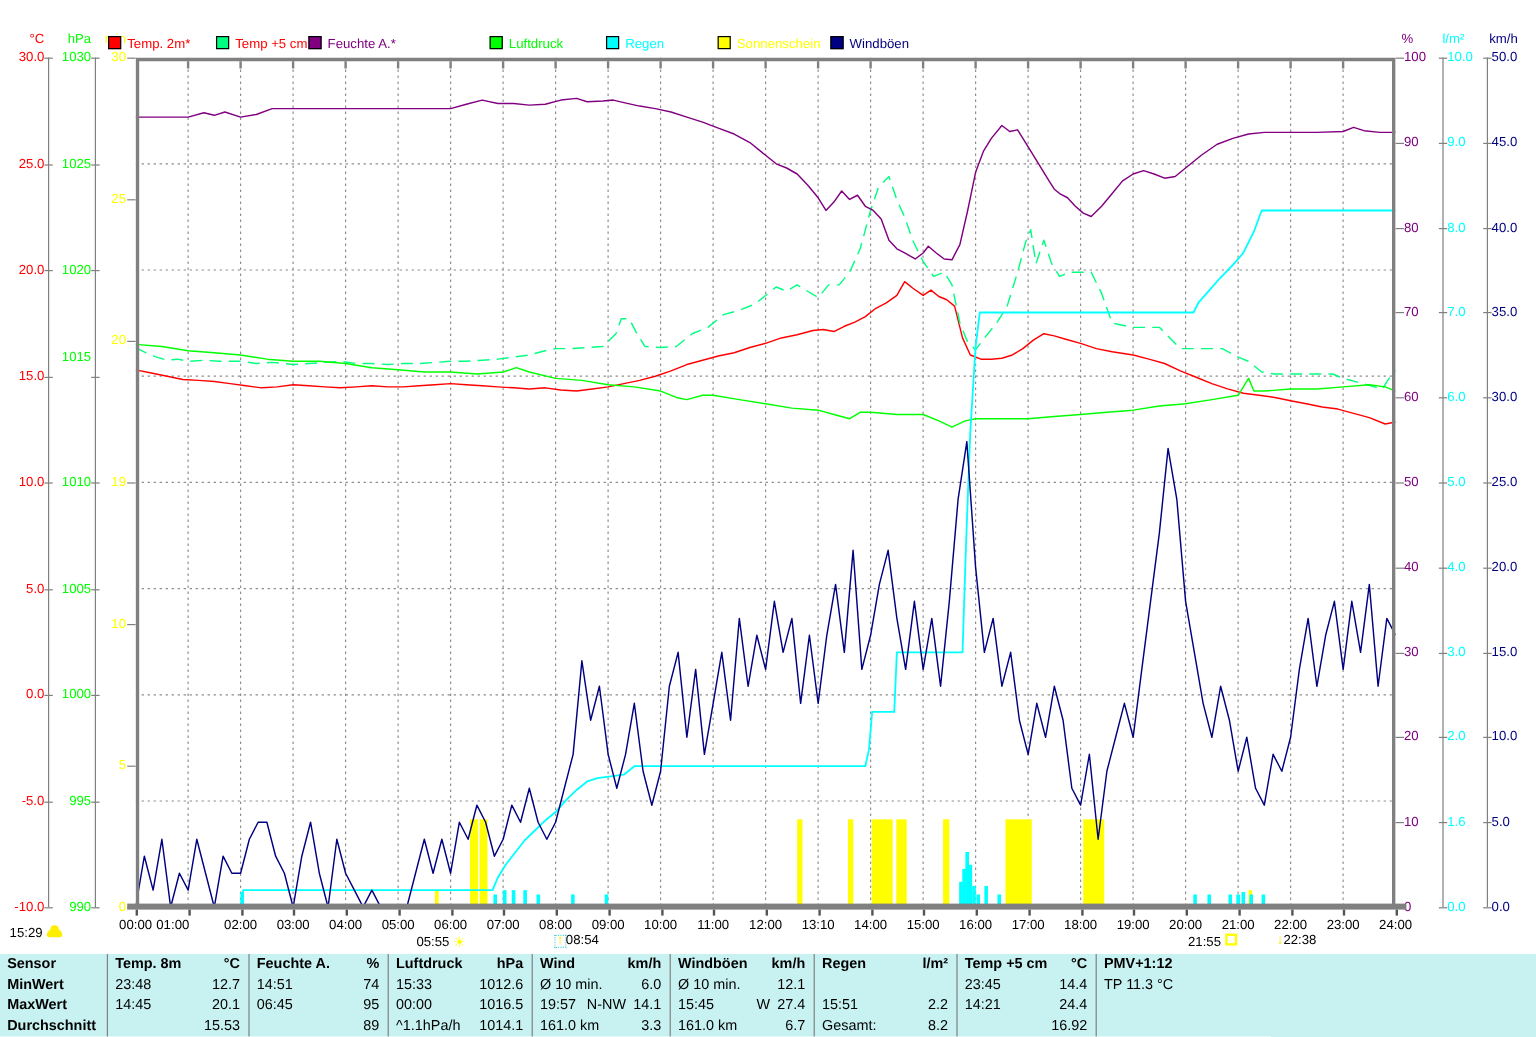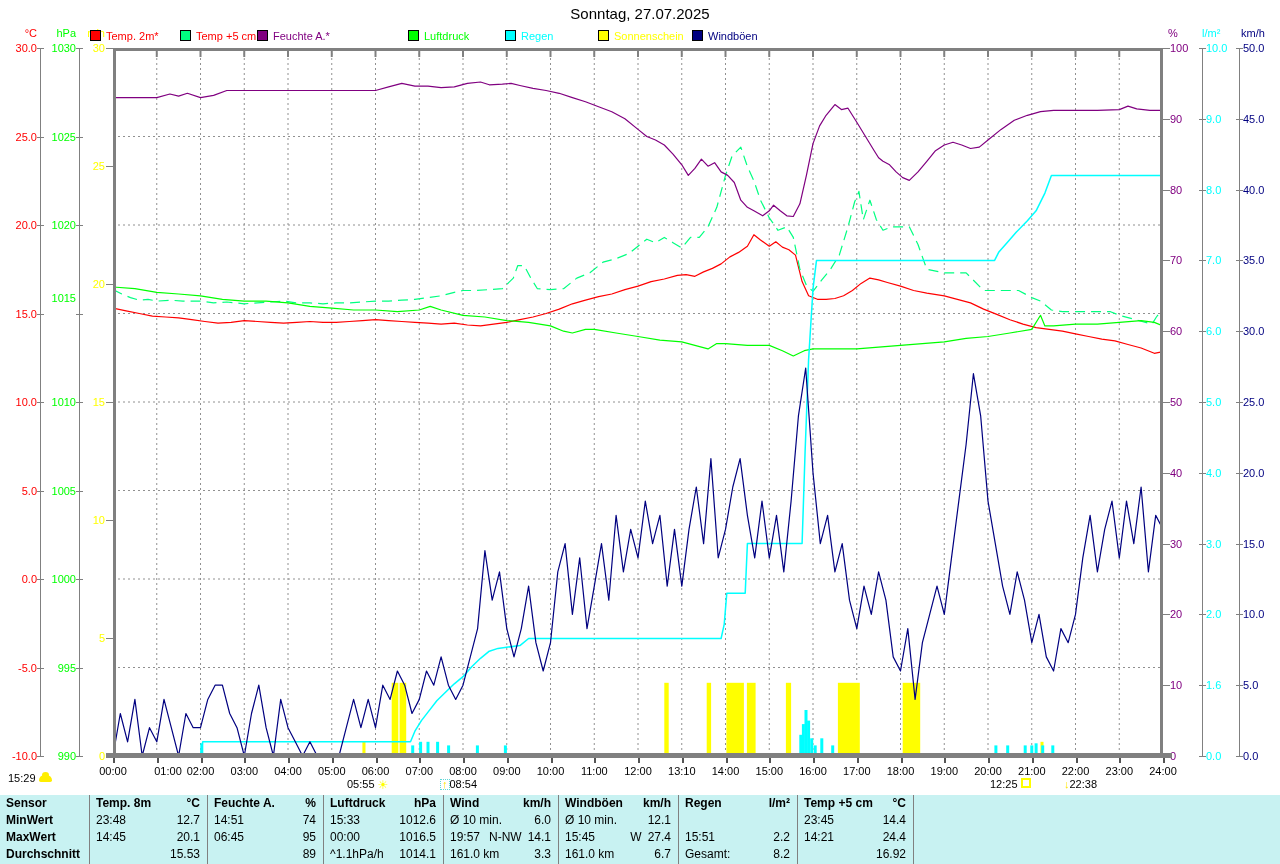--- a/index.html
+++ b/index.html
@@ -29,21 +29,20 @@
   .wrow{display:flex;justify-content:space-between;height:17px;line-height:17px;padding:0 7px 0 6px;}
   .wrow .mid{margin-left:auto;margin-right:6px;}
   .bold{font-weight:bold;}
   .baxis{position:absolute;left:106px;top:753px;width:1066px;height:5px;background:#808080;}
   svg{position:absolute;left:113px;top:48px;}
 </style>
 </head>
 <body>
 
 <div class="stage">
-  <div class="title">Sonntag, 27.07.2025</div>
 
   <div class="unit" style="left:6px;width:31px;text-align:right;color:#ff0000">°C</div>
   <div class="unit" style="left:42px;width:34px;text-align:right;color:#00ff00">hPa</div>
   <div class="unit" style="left:80px;width:25px;text-align:right;color:#ffff00">min</div>
   <div class="unit" style="left:1168px;color:#800080">%</div>
   <div class="unit" style="left:1202px;color:#00ffff">l/m²</div>
   <div class="unit" style="left:1241px;color:#000080">km/h</div>
 
   <div id="legend">
       <div class="legend-item" style="left:90px;color:#ff0000"><span class="legend-box" style="background: rgb(255, 0, 0);"></span><span>Temp. 2m*</span></div>
@@ -93,21 +92,21 @@
       <div class="lbl" style="left:30px;width:46px;text-align:right;top:661.5px;color:#00ff00">995</div>
       <div class="tick" style="left:76px;top:756.0px;width:7px"></div>
       <div class="lbl" style="left:30px;width:46px;text-align:right;top:750.0px;color:#00ff00">990</div>
       <div class="tick" style="left:106px;top:48.0px;width:7px"></div>
       <div class="lbl" style="left:59px;width:46px;text-align:right;top:42.0px;color:#ffff00">30</div>
       <div class="tick" style="left:106px;top:166.0px;width:7px"></div>
       <div class="lbl" style="left:59px;width:46px;text-align:right;top:160.0px;color:#ffff00">25</div>
       <div class="tick" style="left:106px;top:284.0px;width:7px"></div>
       <div class="lbl" style="left:59px;width:46px;text-align:right;top:278.0px;color:#ffff00">20</div>
       <div class="tick" style="left:106px;top:402.0px;width:7px"></div>
-      <div class="lbl" style="left:59px;width:46px;text-align:right;top:396.0px;color:#ffff00">15</div>
+      <div class="lbl" style="left:59px;width:46px;text-align:right;top:396.0px;color:#ffff00">19</div>
       <div class="tick" style="left:106px;top:520.0px;width:7px"></div>
       <div class="lbl" style="left:59px;width:46px;text-align:right;top:514.0px;color:#ffff00">10</div>
       <div class="tick" style="left:106px;top:638.0px;width:7px"></div>
       <div class="lbl" style="left:59px;width:46px;text-align:right;top:632.0px;color:#ffff00">5</div>
       <div class="tick" style="left:106px;top:756.0px;width:7px"></div>
       <div class="lbl" style="left:59px;width:46px;text-align:right;top:750.0px;color:#ffff00">0</div>
       <div class="tick" style="left:1163px;top:48.0px;width:7px"></div>
       <div class="lbl" style="left:1170px;top:42.0px;color:#800080">100</div>
       <div class="tick" style="left:1163px;top:118.8px;width:7px"></div>
       <div class="lbl" style="left:1170px;top:112.8px;color:#800080">90</div>
@@ -271,21 +270,21 @@
       <polyline points="0.0,239.0 21.9,240.7 43.8,244.3 65.6,246.0 87.5,247.8 109.4,251.3 131.3,253.1 153.1,253.1 175.0,254.9 196.9,258.4 218.8,260.2 240.6,262.0 262.5,262.0 284.4,263.7 306.3,262.0 317.2,258.4 328.1,262.0 350.0,267.3 371.9,269.0 393.8,272.6 415.6,274.4 437.5,277.9 450.6,283.2 459.4,285.0 472.5,281.4 481.3,281.4 503.1,285.0 525.0,288.5 546.9,292.1 568.8,293.8 581.9,297.4 595.0,300.9 603.8,295.6 612.5,295.6 634.4,297.4 656.3,297.4 669.4,302.7 680.3,308.0 691.3,302.7 700.0,300.9 721.9,300.9 743.8,300.9 765.6,299.1 787.5,297.4 809.4,295.6 831.3,293.8 853.1,290.3 875.0,288.5 896.9,285.0 918.8,281.4 927.5,267.3 931.9,277.9 940.6,277.9 962.5,276.1 984.4,276.1 1006.3,274.4 1028.1,272.6 1041.3,274.4 1050.0,277.9" fill="none" stroke="#00ff00" stroke-width="1.2" stroke-linejoin="round"></polyline>
       <polyline points="0.0,708.0 87.5,708.0 89.7,693.8 297.5,693.8 301.9,683.2 308.4,672.6 315.0,664.1 323.8,652.8 332.5,644.3 341.3,635.8 350.0,628.7 358.7,618.8 367.5,610.3 376.3,603.2 385.0,600.4 406.9,597.6 415.6,590.5 608.1,590.5 611.2,576.3 613.8,545.2 632.2,545.2 634.4,495.6 689.1,495.6 692.1,403.6 695.6,311.5 700.0,240.7 703.5,212.4 881.6,212.4 885.9,203.9 894.7,194.0 903.4,184.1 914.4,172.8 923.1,162.8 931.9,145.1 938.4,127.4 1050.0,127.4" fill="none" stroke="#00ffff" stroke-width="1.5" stroke-linejoin="round"></polyline>
       <polyline points="0.0,708.0 7.3,665.5 14.6,693.8 21.9,651.4 29.2,708.0 36.5,679.7 43.8,693.8 51.0,651.4 58.3,679.7 65.6,708.0 72.9,665.5 80.2,679.7 87.5,679.7 94.8,651.4 102.1,637.2 109.4,637.2 116.7,665.5 124.0,679.7 131.3,708.0 138.5,665.5 145.8,637.2 153.1,679.7 160.4,708.0 167.7,651.4 175.0,679.7 182.3,693.8 189.6,708.0 196.9,693.8 204.2,708.0 211.5,708.0 218.8,708.0 226.0,708.0 233.3,679.7 240.6,651.4 247.9,679.7 255.2,651.4 262.5,679.7 269.8,637.2 277.1,651.4 284.4,623.0 291.7,637.2 299.0,665.5 306.3,651.4 313.5,623.0 320.8,637.2 328.1,608.9 335.4,637.2 342.7,651.4 350.0,637.2 357.3,608.9 364.6,580.6 371.9,502.7 379.2,552.2 386.5,523.9 393.8,580.6 401.0,608.9 408.3,580.6 415.6,538.1 422.9,594.7 430.2,623.0 437.5,594.7 444.8,523.9 452.1,495.6 459.4,566.4 466.7,509.8 474.0,580.6 481.3,538.1 488.5,495.6 495.8,552.2 503.1,467.3 510.4,523.9 517.7,481.4 525.0,509.8 532.3,453.1 539.6,495.6 546.9,467.3 554.2,538.1 561.5,481.4 568.8,538.1 576.0,481.4 583.3,439.0 590.6,495.6 597.9,410.6 605.2,509.8 612.5,481.4 619.8,439.0 627.1,410.6 634.4,467.3 641.7,509.8 649.0,453.1 656.3,509.8 663.5,467.3 670.8,523.9 678.1,453.1 685.4,368.2 692.7,320.0 700.0,424.8 707.3,495.6 714.6,467.3 721.9,523.9 729.2,495.6 736.5,552.2 743.8,580.6 751.0,538.1 758.3,566.4 765.6,523.9 772.9,552.2 780.2,608.9 787.5,623.0 794.8,580.6 802.1,651.4 809.4,594.7 816.7,566.4 824.0,538.1 831.3,566.4 838.5,509.8 845.8,453.1 853.1,396.5 860.4,325.7 867.7,368.2 875.0,453.1 882.3,495.6 889.6,538.1 896.9,566.4 904.2,523.9 911.5,552.2 918.8,594.7 926.0,566.4 933.3,608.9 940.6,623.0 947.9,580.6 955.2,594.7 962.5,566.4 969.8,509.8 977.1,467.3 984.4,523.9 991.7,481.4 999.0,453.1 1006.3,509.8 1013.5,453.1 1020.8,495.6 1028.1,439.0 1035.4,523.9 1042.7,467.3 1050.0,481.4" fill="none" stroke="#000080" stroke-width="1.2" stroke-linejoin="round"></polyline>
       <path d="M1.5,708 L1.5,1.5 L1048.5,1.5 L1048.5,708" fill="none" stroke="#808080" stroke-width="3"></path>
     </svg>
 
   <div class="baxis"></div>
   <div id="xlabels">
       <div class="xlab" style="left:91.0px">00:00</div>
       <div class="htick" style="left:113.0px;top:758px;height:5px"></div>
-      <div class="xlab" style="left:146px">01:00</div>
+      <div class="xlab" style="left:122px">01:00</div>
       <div class="htick" style="left:156.8px;top:758px;height:5px"></div>
       <div class="xlab" style="left:178.5px">02:00</div>
       <div class="htick" style="left:200.5px;top:758px;height:5px"></div>
       <div class="xlab" style="left:222.3px">03:00</div>
       <div class="htick" style="left:244.3px;top:758px;height:5px"></div>
       <div class="xlab" style="left:266.0px">04:00</div>
       <div class="htick" style="left:288.0px;top:758px;height:5px"></div>
       <div class="xlab" style="left:309.8px">05:00</div>
       <div class="htick" style="left:331.8px;top:758px;height:5px"></div>
       <div class="xlab" style="left:353.5px">06:00</div>
@@ -325,25 +324,25 @@
       <div class="xlab" style="left:1097.3px">23:00</div>
       <div class="htick" style="left:1119.3px;top:758px;height:5px"></div>
       <div class="xlab" style="left:1141.0px">24:00</div>
       <div class="htick" style="left:1163.0px;top:758px;height:5px"></div>
     </div>
 
   <div class="ann" style="left:347px">
     <span>05:55</span>
     <span class="sun-ic">☀</span>
   </div>
-  <div class="ann" style="left:440px">
+  <div class="ann" style="left:462px">
     <span class="dotbox arrow-ic">↑</span><span>08:54</span>
   </div>
   <div class="ann" style="left:990px">
-    <span>12:25</span>
+    <span>21:55</span>
     <span class="sq-ic"></span>
   </div>
   <div class="ann" style="left:1064px">
     <span class="arrow-ic">↓</span><span>22:38</span>
   </div>
   <div class="ann" style="left:8px;top:772px">
     <span>15:29</span>
     <span class="cloud-ic"></span>
   </div>
 
@@ -475,15 +474,21 @@
         <div class="wrow">
           <div>14:21</div>
           <div>24.4</div>
         </div>
         <div class="wrow">
           <div></div>
           <div>16.92</div>
         </div>
       </div>
       <div class="wcol" style="width:367px">
+        <div class="wrow bold">
+          <div style="">PMV+1:12</div>
+        </div>
+        <div class="wrow">
+          <div>TP 11.3 °C</div>
+        </div>
       </div>
     </div>
 </div>
 
 </body></html>

